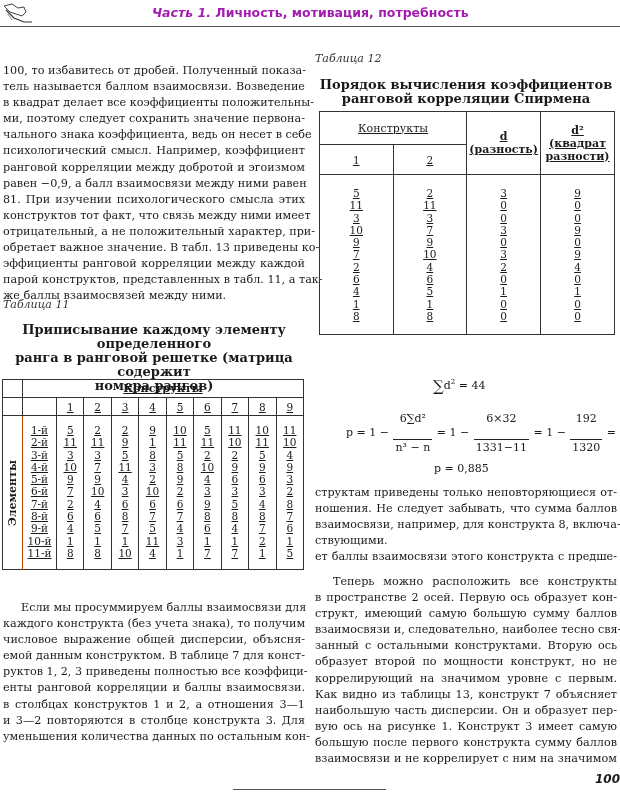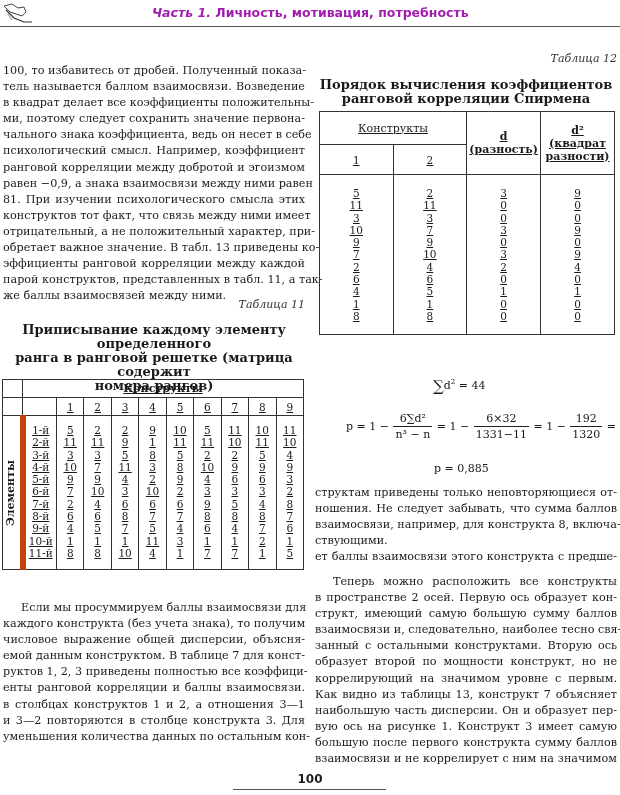--- a/index.html
+++ b/index.html
@@ -13,52 +13,52 @@
 
   .col { position: absolute; width: 302px; }
   .col-left { left: 3px; }
   .col-right { left: 315px; }
 
   .para { font-size: 11.2px; line-height: 16.1px; text-align: justify; }
   .para .line { display: block; white-space: nowrap; text-align-last: justify; }
   .para .line.last { text-align-last: left; }
   .indent { padding-left: 18px; }
 
-  .table-label { font-size: 11px; font-style: italic; text-align: right; color: #333; }
+  .table-label { font-size: 11px; font-style: italic; color: #333; }
   .table-title { font-size: 13px; font-weight: bold; text-align: center; line-height: 14px; }
 
   table { border-collapse: collapse; font-size: 10.5px; text-decoration: underline; }
   td, th { font-weight: normal; }
 
   
   #t11 { position: absolute; left: 2px; top: 379px; width: 302px; border: 1px solid #333; }
   #t11 td { border-left: 1px solid #333; text-align: center; padding: 0; }
   #t11 .hdr td { border-bottom: 1px solid #333; height: 18px; }
   #t11 .kon { font-weight: bold; font-size: 11px; }
   #t11 .body td { vertical-align: top; line-height: 12.3px; padding-top: 8px; padding-bottom: 10px; }
   #t11 .side { width: 20px; position: relative; }
   #t11 .side span { position: absolute; left: 50%; top: 50%; transform: translate(-50%,-50%) rotate(-90deg); font-weight: bold; font-size: 11px; white-space: nowrap; }
-  #t11 .rowlab { width: 34px; text-align: center; border-left: 6px solid #c2410c; }
+  #t11 .rowlab { width: 34px; text-align: center; border-left: 1px solid #c2410c; }
 
   
   #t12 { position: absolute; left: 319px; top: 111px; width: 296px; border: 1px solid #333; }
   #t12 td { border: 1px solid #333; text-align: center; }
   #t12 .h1 { height: 33px; font-weight: bold; font-size: 11px; }
   #t12 .h2 { height: 30px; }
   #t12 .hcol { font-weight: bold; font-size: 11px; line-height: 13px; }
   #t12 .body td { vertical-align: top; line-height: 12.3px; padding-top: 12px; padding-bottom: 12px; border-top: 1px solid #333; }
 
   .formula { position: absolute; font-family: "DejaVu Serif", serif; font-size: 11px; white-space: nowrap; }
   .frac { display: inline-block; vertical-align: middle; text-align: center; margin: 0 1px; }
-  .frac .num { display: block; border-bottom: 1px solid #222; padding: 0 2px 1px; }
+  .frac .num { display: block; border-bottom: 1px solid #222; padding: 0 2px 14px; }
   .frac .den { display: block; padding: 1px 2px 0; }
   .sum { font-size: 15px; vertical-align: -2px; }
   sup { font-size: 7px; }
 
-  .page-num { position: absolute; left: 0; width: 620px; top: 772px; text-align: center; font-family: "DejaVu Sans", sans-serif; font-size: 12px; font-weight: bold; }
+  .page-num { position: absolute; left: 0; width: 620px; top: 772px; text-align: right; font-family: "DejaVu Sans", sans-serif; font-size: 12px; font-weight: bold; font-style: italic; }
   .page-rule { position: absolute; left: 233px; top: 789px; width: 153px; border-top: 1px solid #555; }
 </style>
 </head>
 <body>
 
 <div class="header">
   <svg class="logo" viewBox="0 0 34 22">
     <path d="M2 4 L10 2 L16 6 L22 5 L24 10 L20 14 L14 12 L8 10 Z" fill="none" stroke="#444" stroke-width="1"></path>
     <path d="M4 8 L12 16 L22 20 L30 20" fill="none" stroke="#333" stroke-width="1.2"></path>
     <path d="M6 12 L10 18" stroke="#666" stroke-width="0.8"></path>
@@ -70,21 +70,21 @@
 </div>
 
 <div class="col col-left para" style="top:63px;">
   <span class="line">100, то избавитесь от дробей. Полученный показа-</span>
   <span class="line">тель называется баллом взаимосвязи. Возведение</span>
   <span class="line">в квадрат делает все коэффициенты положительны-</span>
   <span class="line">ми, поэтому следует сохранить значение первона-</span>
   <span class="line">чального знака коэффициента, ведь он несет в себе</span>
   <span class="line">психологический смысл. Например, коэффициент</span>
   <span class="line">ранговой корреляции между добротой и эгоизмом</span>
-  <span class="line">равен −0,9, а знака взаимосвязи между ними равен</span>
+  <span class="line">равен −0,9, а балл взаимосвязи между ними равен</span>
   <span class="line">81. При изучении психологического смысла этих</span>
   <span class="line">конструктов тот факт, что связь между ними имеет</span>
   <span class="line">отрицательный, а не положительный характер, при-</span>
   <span class="line">обретает важное значение. В табл. 13 приведены ко-</span>
   <span class="line">эффициенты ранговой корреляции между каждой</span>
   <span class="line">парой конструктов, представленных в табл. 11, а так-</span>
   <span class="line last">же баллы взаимосвязей между ними.</span>
 </div>
 
 <div class="col col-left table-label" style="top:298px;">Таблица 11</div>

